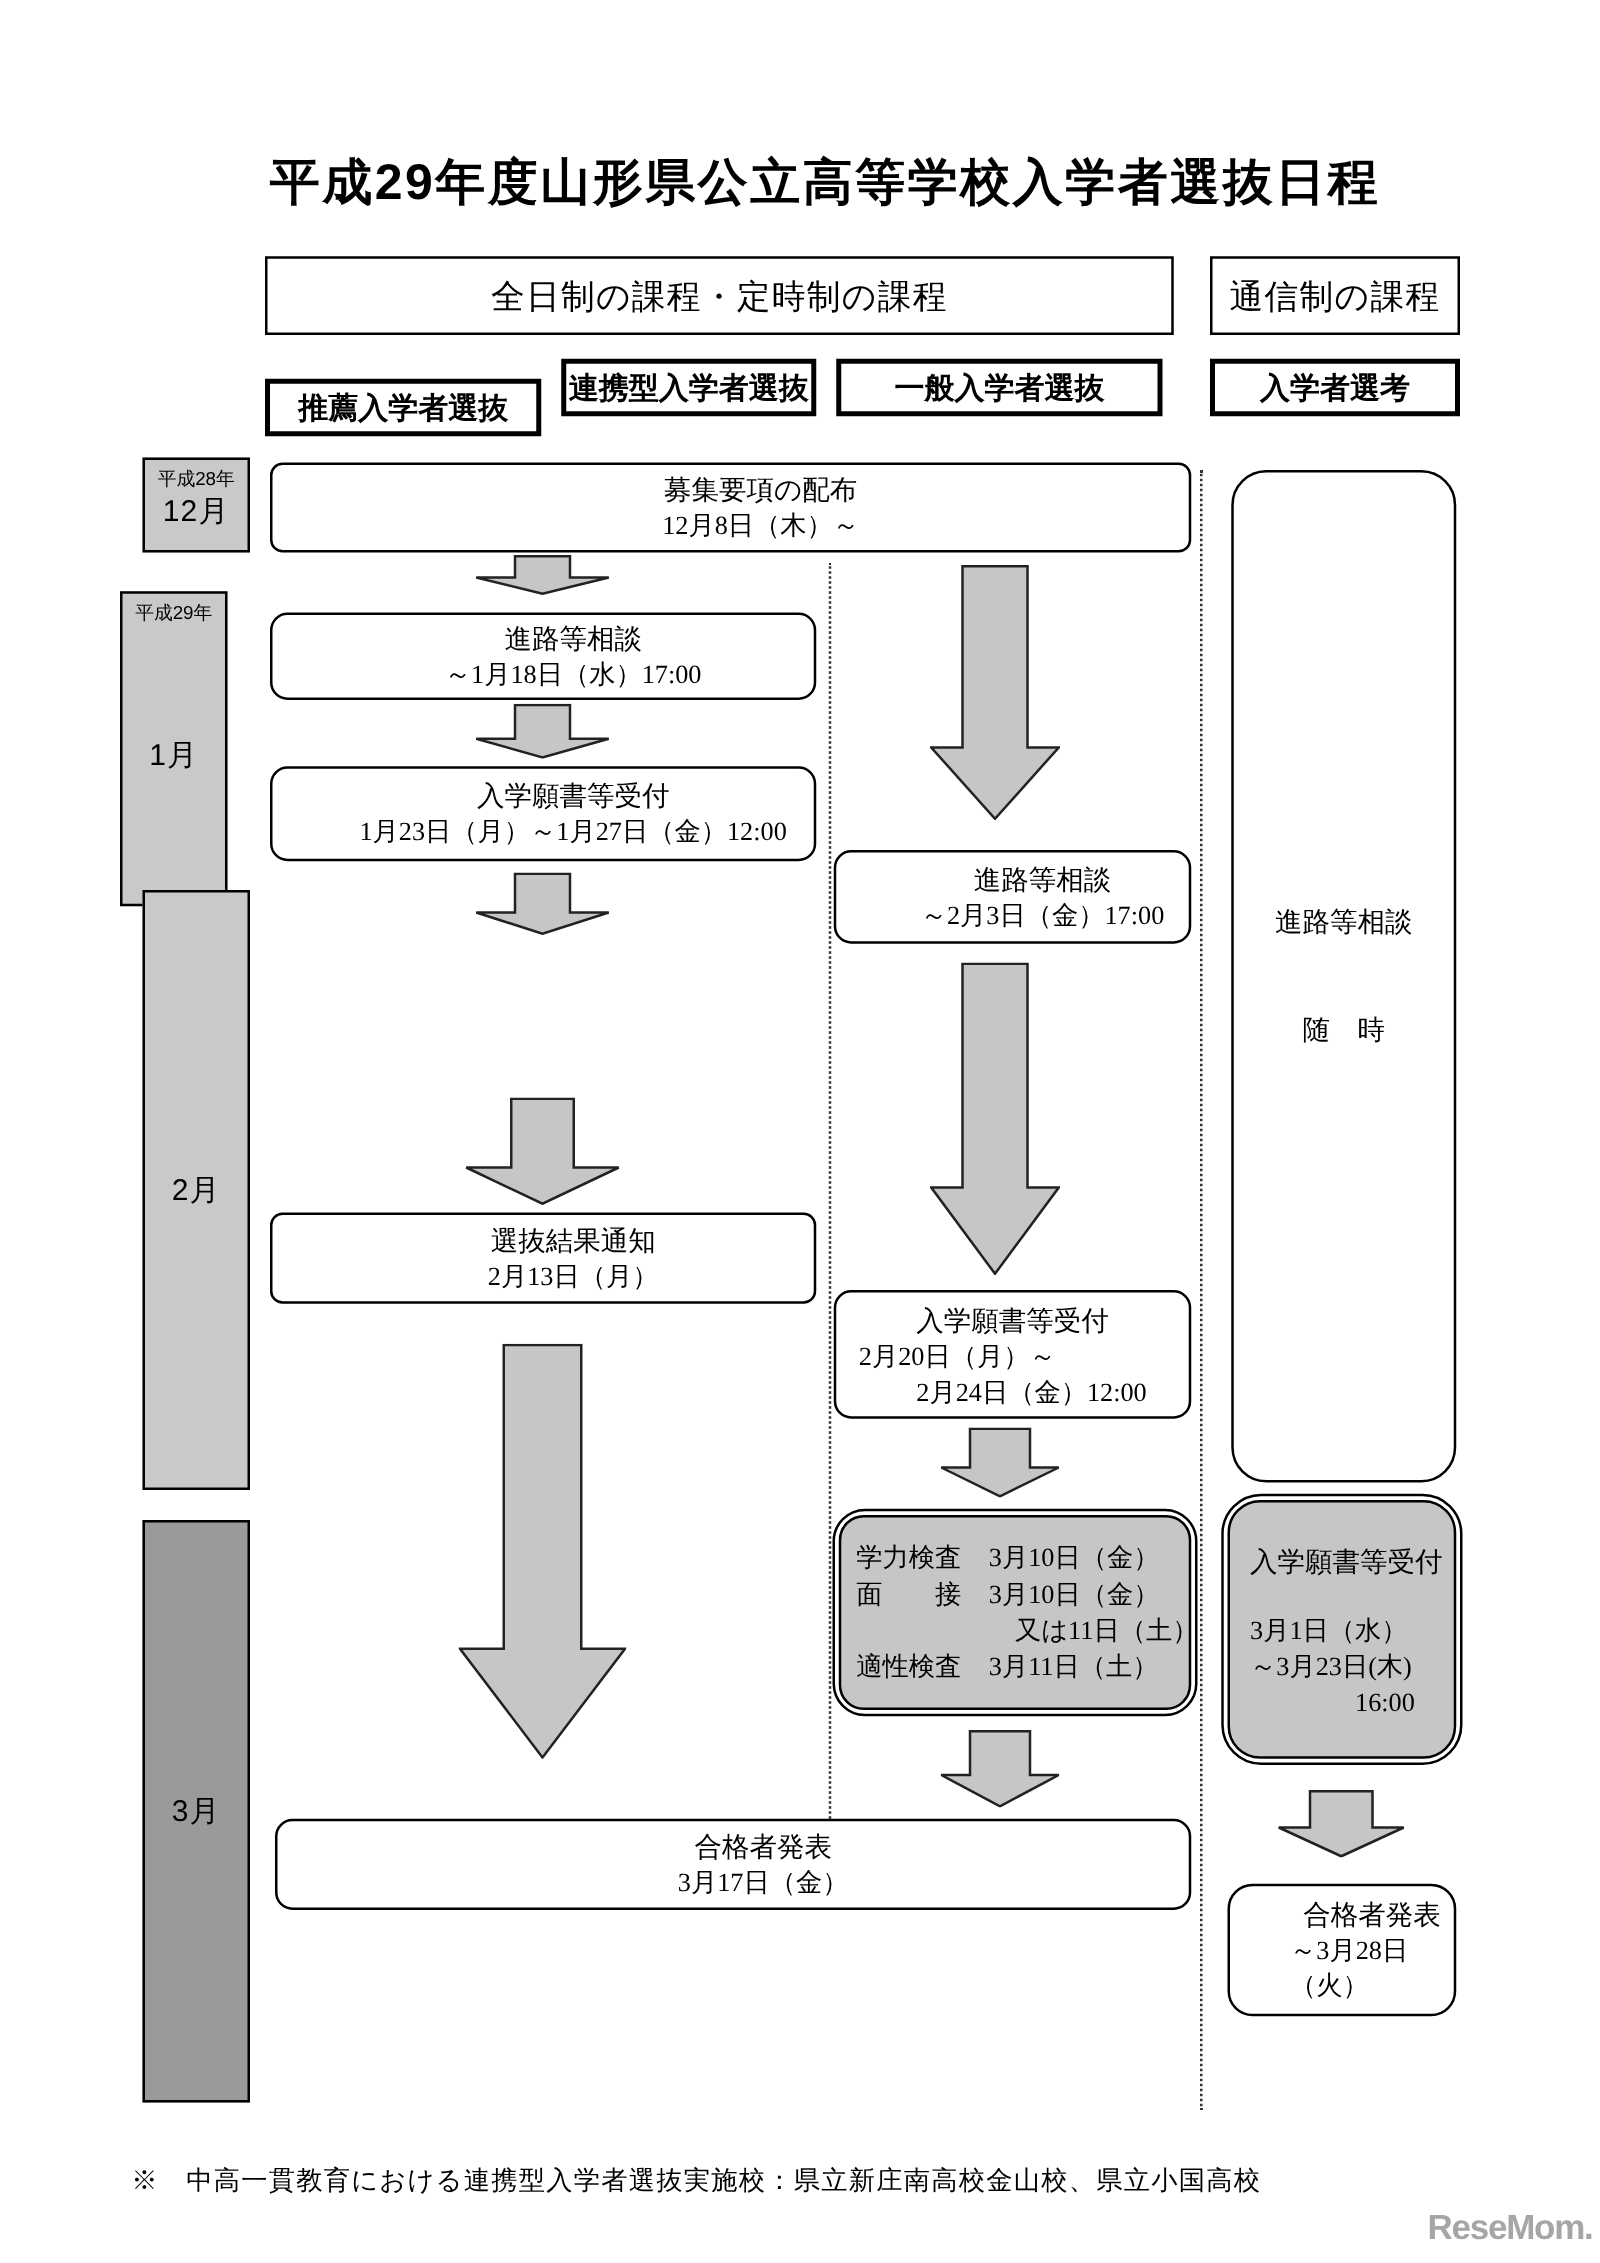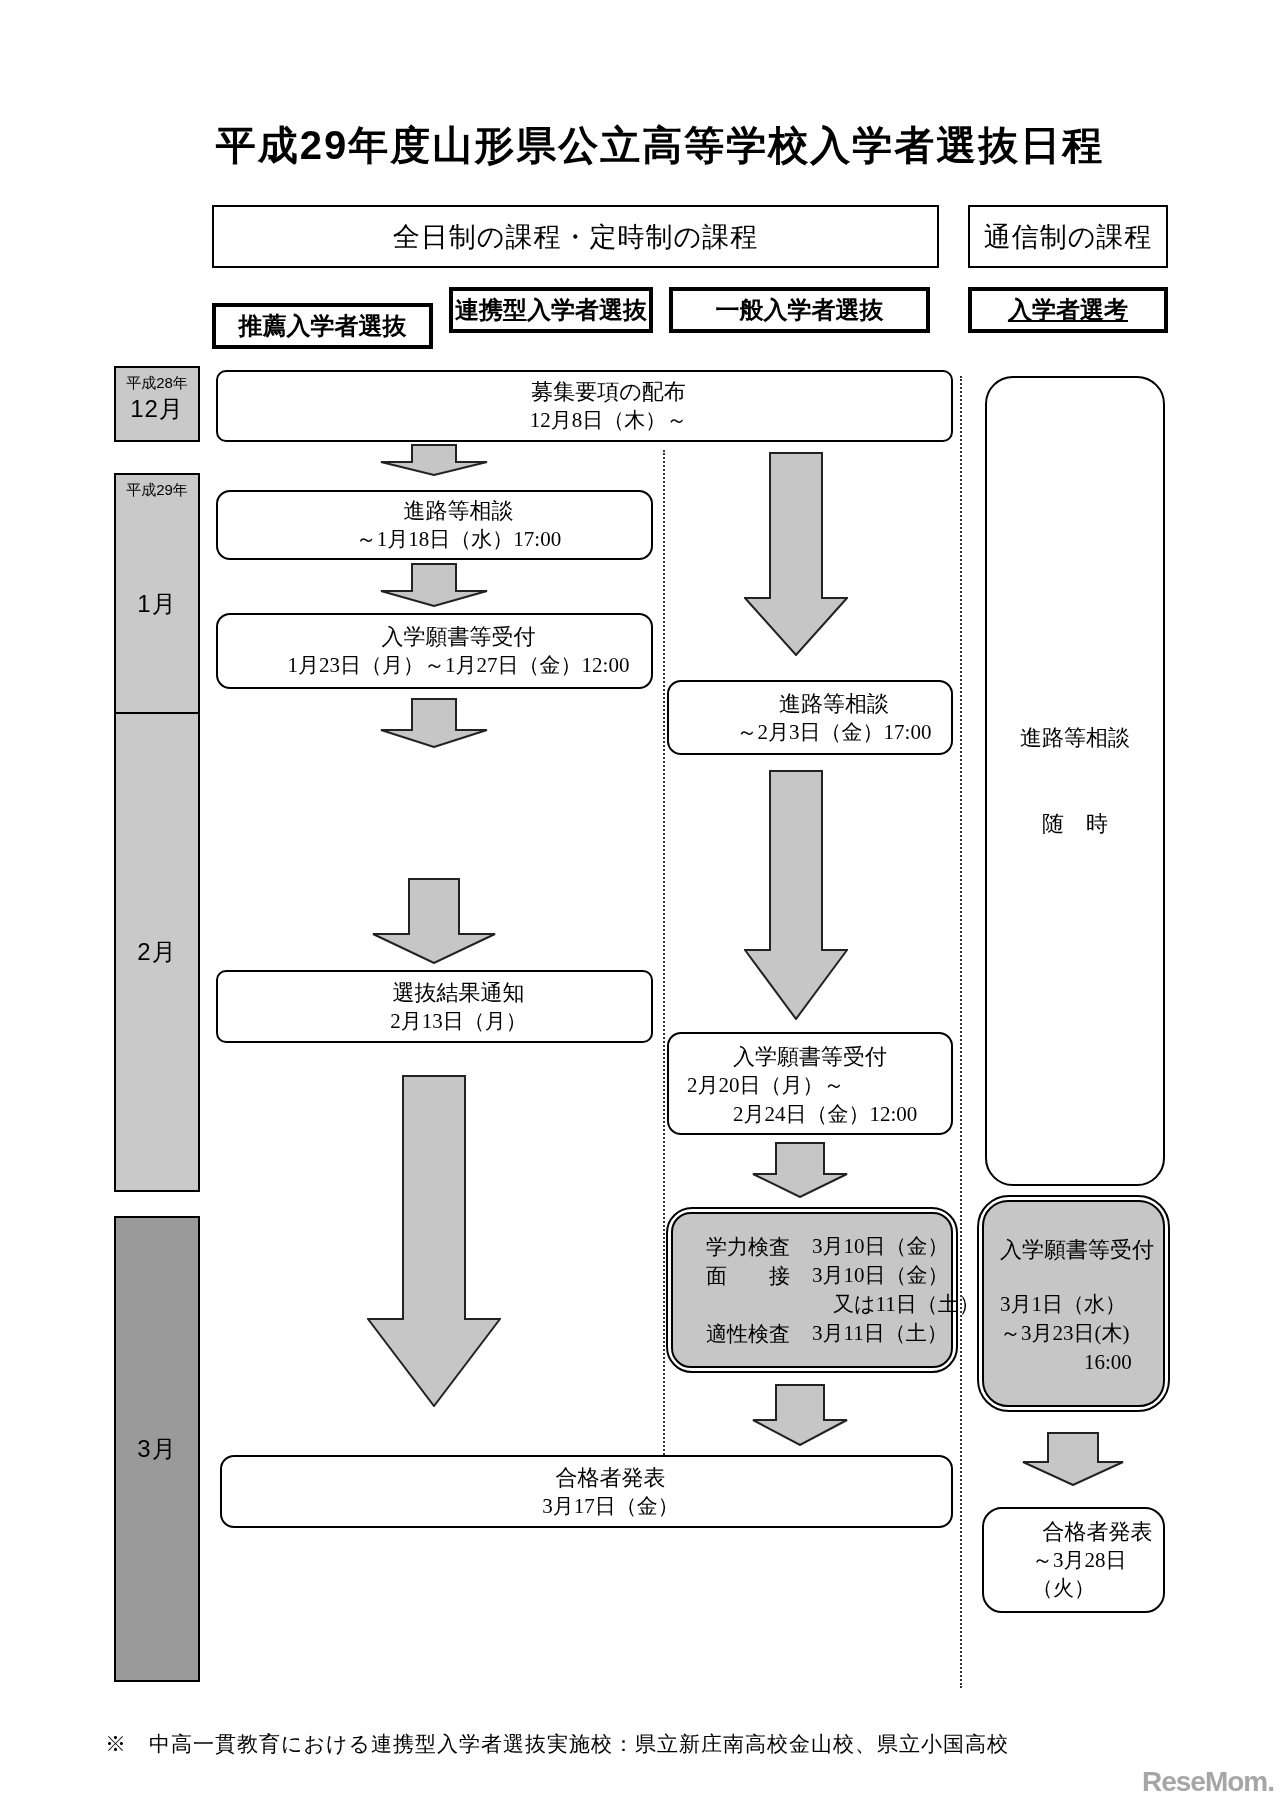--- a/index.html
+++ b/index.html
@@ -40,30 +40,30 @@
 <div class="page">
 
   <div class="abs title" style="left:40px;top:118px;width:1240px;">平成29年度山形県公立高等学校入学者選抜日程</div>
 
   <div class="abs sq hdr" style="left:212px;top:205px;width:727px;height:63px;">全日制の課程・定時制の課程</div>
   <div class="abs sq hdr" style="left:968px;top:205px;width:200px;height:63px;">通信制の課程</div>
 
   <div class="abs sqthick subhdr" style="left:212px;top:303px;width:221px;height:46px;">推薦入学者選抜</div>
   <div class="abs sqthick subhdr" style="left:449px;top:287px;width:204px;height:46px;">連携型入学者選抜</div>
   <div class="abs sqthick subhdr" style="left:669px;top:287px;width:261px;height:46px;">一般入学者選抜</div>
-  <div class="abs sqthick subhdr" style="left:968px;top:287px;width:200px;height:46px;text-decoration:underline;">入学者選考</div>
+  <div class="abs sqthick subhdr" style="left:968px;top:287px;width:200px;height:46px;">入学者選考</div>
 
   <div class="abs vdots" style="left:663px;top:450px;height:1005px;"></div>
   <div class="abs vdots" style="left:960px;top:376px;height:1312px;"></div>
 
   <div class="abs month month-light" style="left:114px;top:366px;width:86px;height:76px;">
     <span class="era">平成28年</span>
     <span class="mlabel">12月</span>
   </div>
-  <div class="abs month month-light" style="left:114px;top:473px;width:86px;height:252px;">
+  <div class="abs month month-light" style="left:96px;top:473px;width:86px;height:252px;">
     <span class="era">平成29年</span>
     <span class="mlabel" style="margin-top:88px;">1月</span>
   </div>
   <div class="abs month month-light" style="left:114px;top:712px;width:86px;height:480px;justify-content:center;">
     <span class="mlabel">2月</span>
   </div>
   <div class="abs month month-dark" style="left:114px;top:1216px;width:86px;height:466px;justify-content:center;">
     <span class="mlabel">3月</span>
   </div>
 
@@ -93,21 +93,21 @@
     <div class="bx-date serif">～2月3日（金）17:00</div>
   </div>
 
   <div class="abs rd" style="left:667px;top:1032px;width:286px;height:103px;padding-top:8px;">
     <div class="bx-title" style="text-align:center;line-height:29px;">入学願書等受付</div>
     <div class="bx-date serif" style="padding-left:18px;line-height:29px;">2月20日（月）～</div>
     <div class="bx-date serif" style="padding-left:64px;line-height:29px;">2月24日（金）12:00</div>
   </div>
 
   <div class="abs dblbox" style="left:666px;top:1207px;width:292px;height:166px;">
-    <div class="inner" style="align-items:flex-start;padding-left:33px;">
+    <div class="inner" style="align-items:flex-start;padding-left:12px;">
       <div class="examrow">
         <span class="lab">学力検査</span>
         <span class="val">3月10日（金）</span>
       </div>
       <div class="examrow">
         <span class="lab">面　　接</span>
         <span class="val">3月10日（金）</span>
       </div>
       <div class="examrow">
         <span class="lab"></span>

